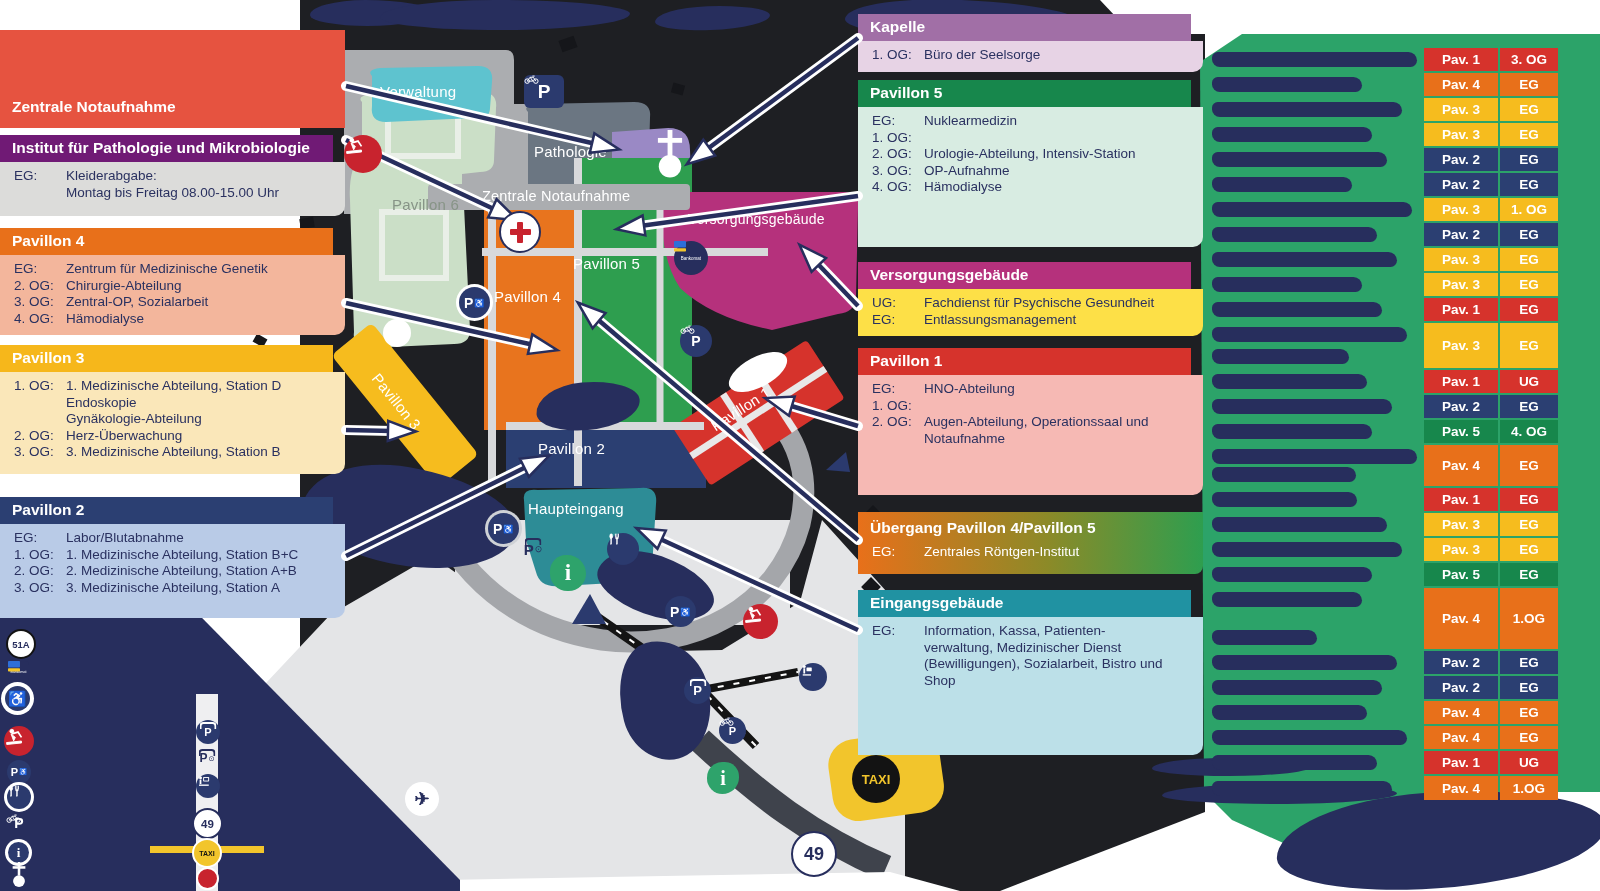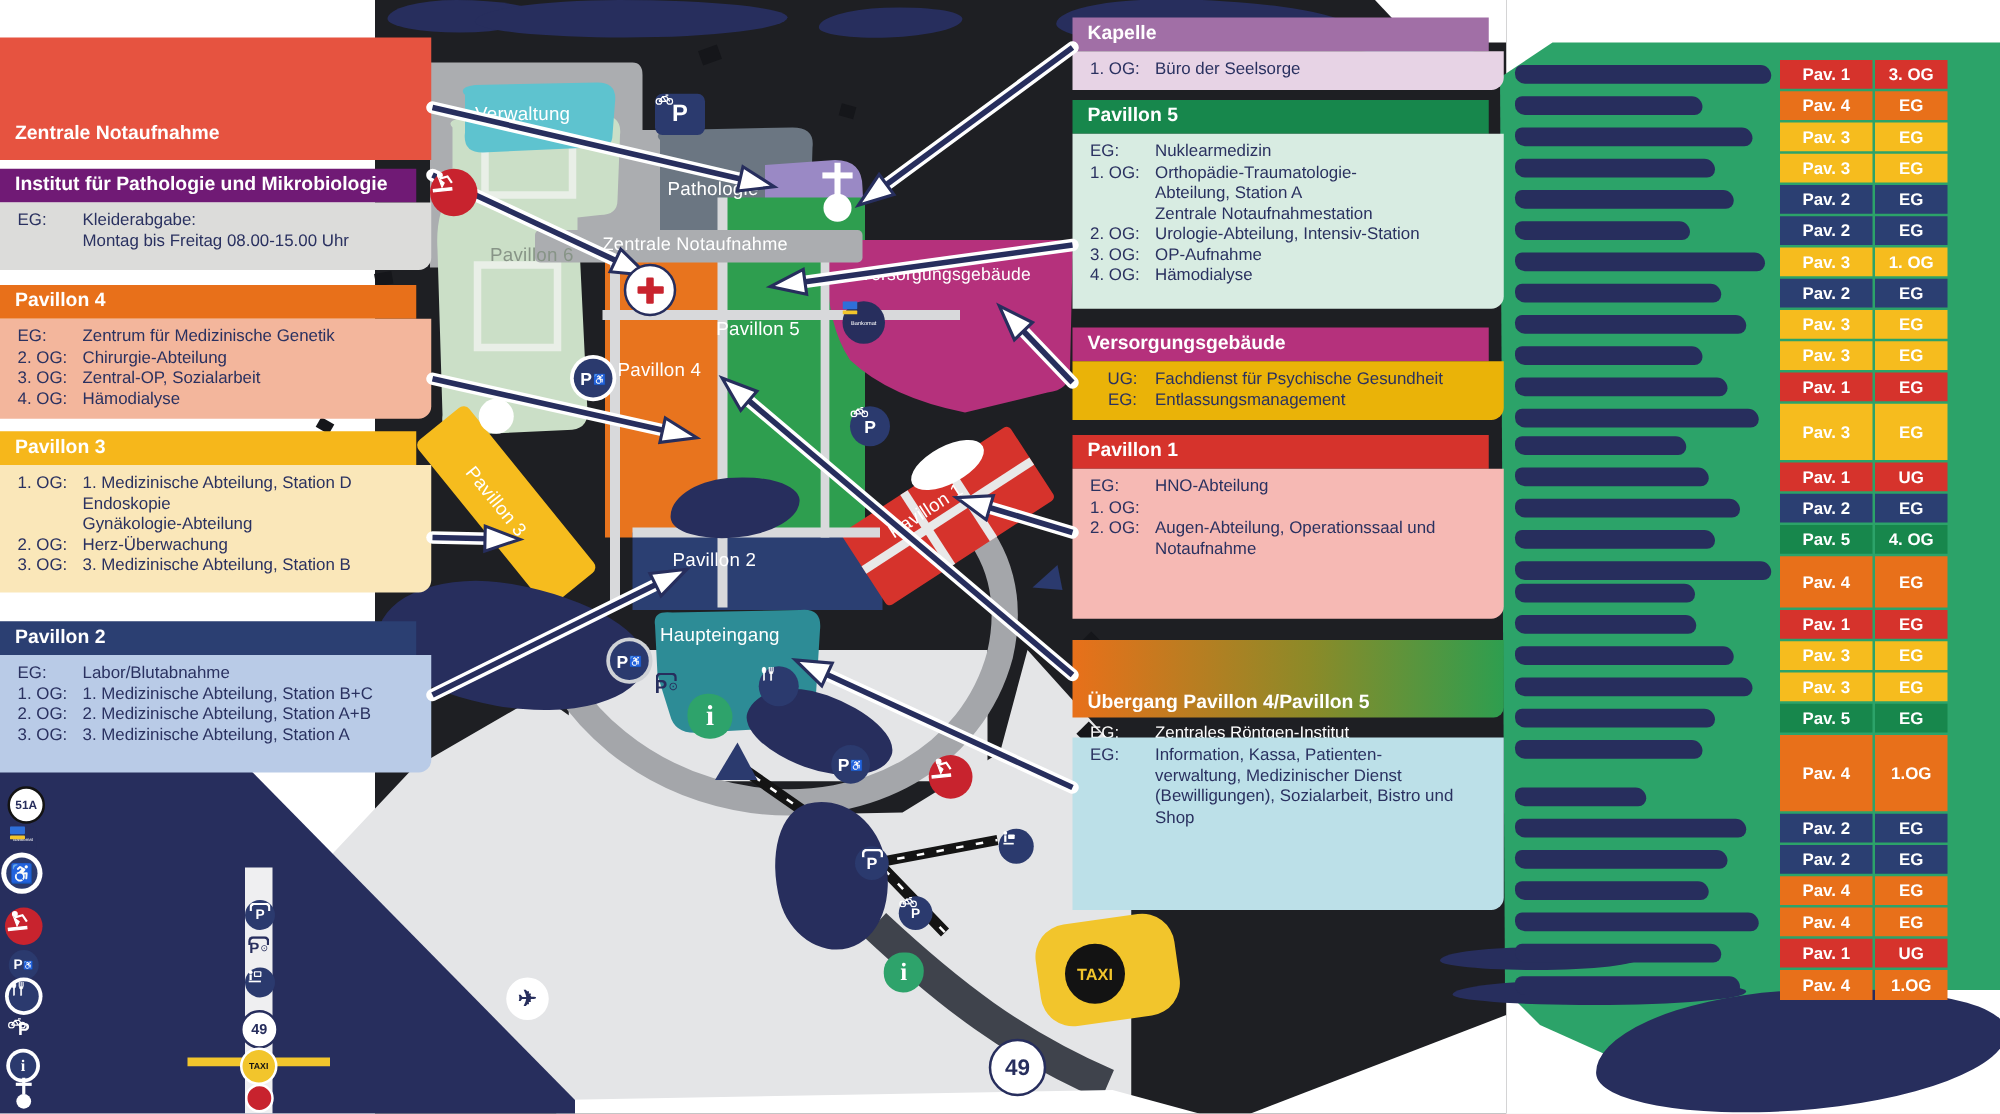--- a/index.html
+++ b/index.html
@@ -23,21 +23,21 @@
   .box-zna .ib-title{background:transparent !important;padding-bottom:12px;}
   .box-pathologie{left:0;top:135px;} .box-pathologie .ib-body{min-height:54px;}
   .box-pav4{left:0;top:228px;} .box-pav4 .ib-body{min-height:80px;}
   .box-pav3{left:0;top:345px;} .box-pav3 .ib-body{min-height:102px;}
   .box-pav2{left:0;top:497px;} .box-pav2 .ib-body{min-height:94px;}
   .box-kapelle{left:858px;top:14px;} .box-kapelle .ib-body{min-height:28px;}
   .box-pav5{left:858px;top:80px;} .box-pav5 .ib-body{min-height:140px;}
   .box-versorgung{left:858px;top:262px;} .box-versorgung .ib-body{min-height:46px;}
   .box-pav1{left:858px;top:348px;} .box-pav1 .ib-body{min-height:120px;}
   .box-uebergang{left:858px;top:512px;height:62px;border-bottom-right-radius:8px;}
-  .box-uebergang .ib-title{background:transparent !important;padding-top:7px;margin-top:34px;}
+  .box-uebergang .ib-title{background:transparent !important;padding-top:7px;}
   .box-uebergang .ib-body{background:transparent !important;color:#fff;padding-top:2px;}
   .box-eingang{left:858px;top:590px;} .box-eingang .ib-body{min-height:138px;}
   
   #pav-table{position:absolute;left:1424px;top:48px;width:134px;z-index:3;}
   .prow{display:flex;gap:2px;margin-bottom:2px;}
   .pcell{color:#fff;font-weight:bold;font-size:13.5px;display:flex;align-items:center;justify-content:center;}
   .pcell.c1{flex:0 0 74px;} .pcell.c2{flex:0 0 58px;}
   
   .map-label{position:absolute;color:#fff;font-size:15px;z-index:3;white-space:nowrap;letter-spacing:.2px;}
   .lbl-verwaltung{left:380px;top:83px;}
@@ -311,25 +311,20 @@
         <div class="ib-title" style="background: rgb(23, 135, 76);">Pavillon 5</div>
         <div class="ib-body" style="background: rgb(216, 236, 226);">
           <div class="entry">
             <span class="floor">EG:</span>
             <span class="lines">
               <span>Nuklearmedizin</span>
             </span>
           </div>
           <div class="entry">
             <span class="floor">1. OG:</span>
-            <span class="lines">
-              <span>Orthopädie-Traumatologie-</span>
-              <span>Abteilung, Station A</span>
-              <span>Zentrale Notaufnahmestation</span>
-            </span>
           </div>
           <div class="entry">
             <span class="floor">2. OG:</span>
             <span class="lines">
               <span>Urologie-Abteilung, Intensiv-Station</span>
             </span>
           </div>
           <div class="entry">
             <span class="floor">3. OG:</span>
             <span class="lines">
@@ -339,21 +334,21 @@
           <div class="entry">
             <span class="floor">4. OG:</span>
             <span class="lines">
               <span>Hämodialyse</span>
             </span>
           </div>
         </div>
       </div>
       <div class="info-box box-versorgung">
         <div class="ib-title" style="background: rgb(181, 49, 124);">Versorgungsgebäude</div>
-        <div class="ib-body" style="background: #eab308; text-align: center;">
+        <div class="ib-body" style="background: #fde047;">
           <div class="entry">
             <span class="floor">UG:</span>
             <span class="lines">
               <span>Fachdienst für Psychische Gesundheit</span>
             </span>
           </div>
           <div class="entry">
             <span class="floor">EG:</span>
             <span class="lines">
               <span>Entlassungsmanagement</span>
@@ -387,20 +382,21 @@
         <div class="ib-body">
           <div class="entry">
             <span class="floor">EG:</span>
             <span class="lines">
               <span>Zentrales Röntgen-Institut</span>
             </span>
           </div>
         </div>
       </div>
       <div class="info-box box-eingang">
+        <div class="ib-title" style="background: rgb(32, 146, 162);">Eingangsgebäude</div>
         <div class="ib-body" style="background: rgb(188, 224, 232);">
           <div class="entry">
             <span class="floor">EG:</span>
             <span class="lines">
               <span>Information, Kassa, Patienten-</span>
               <span>verwaltung, Medizinischer Dienst</span>
               <span>(Bewilligungen), Sozialarbeit, Bistro und</span>
               <span>Shop</span>
             </span>
           </div>

